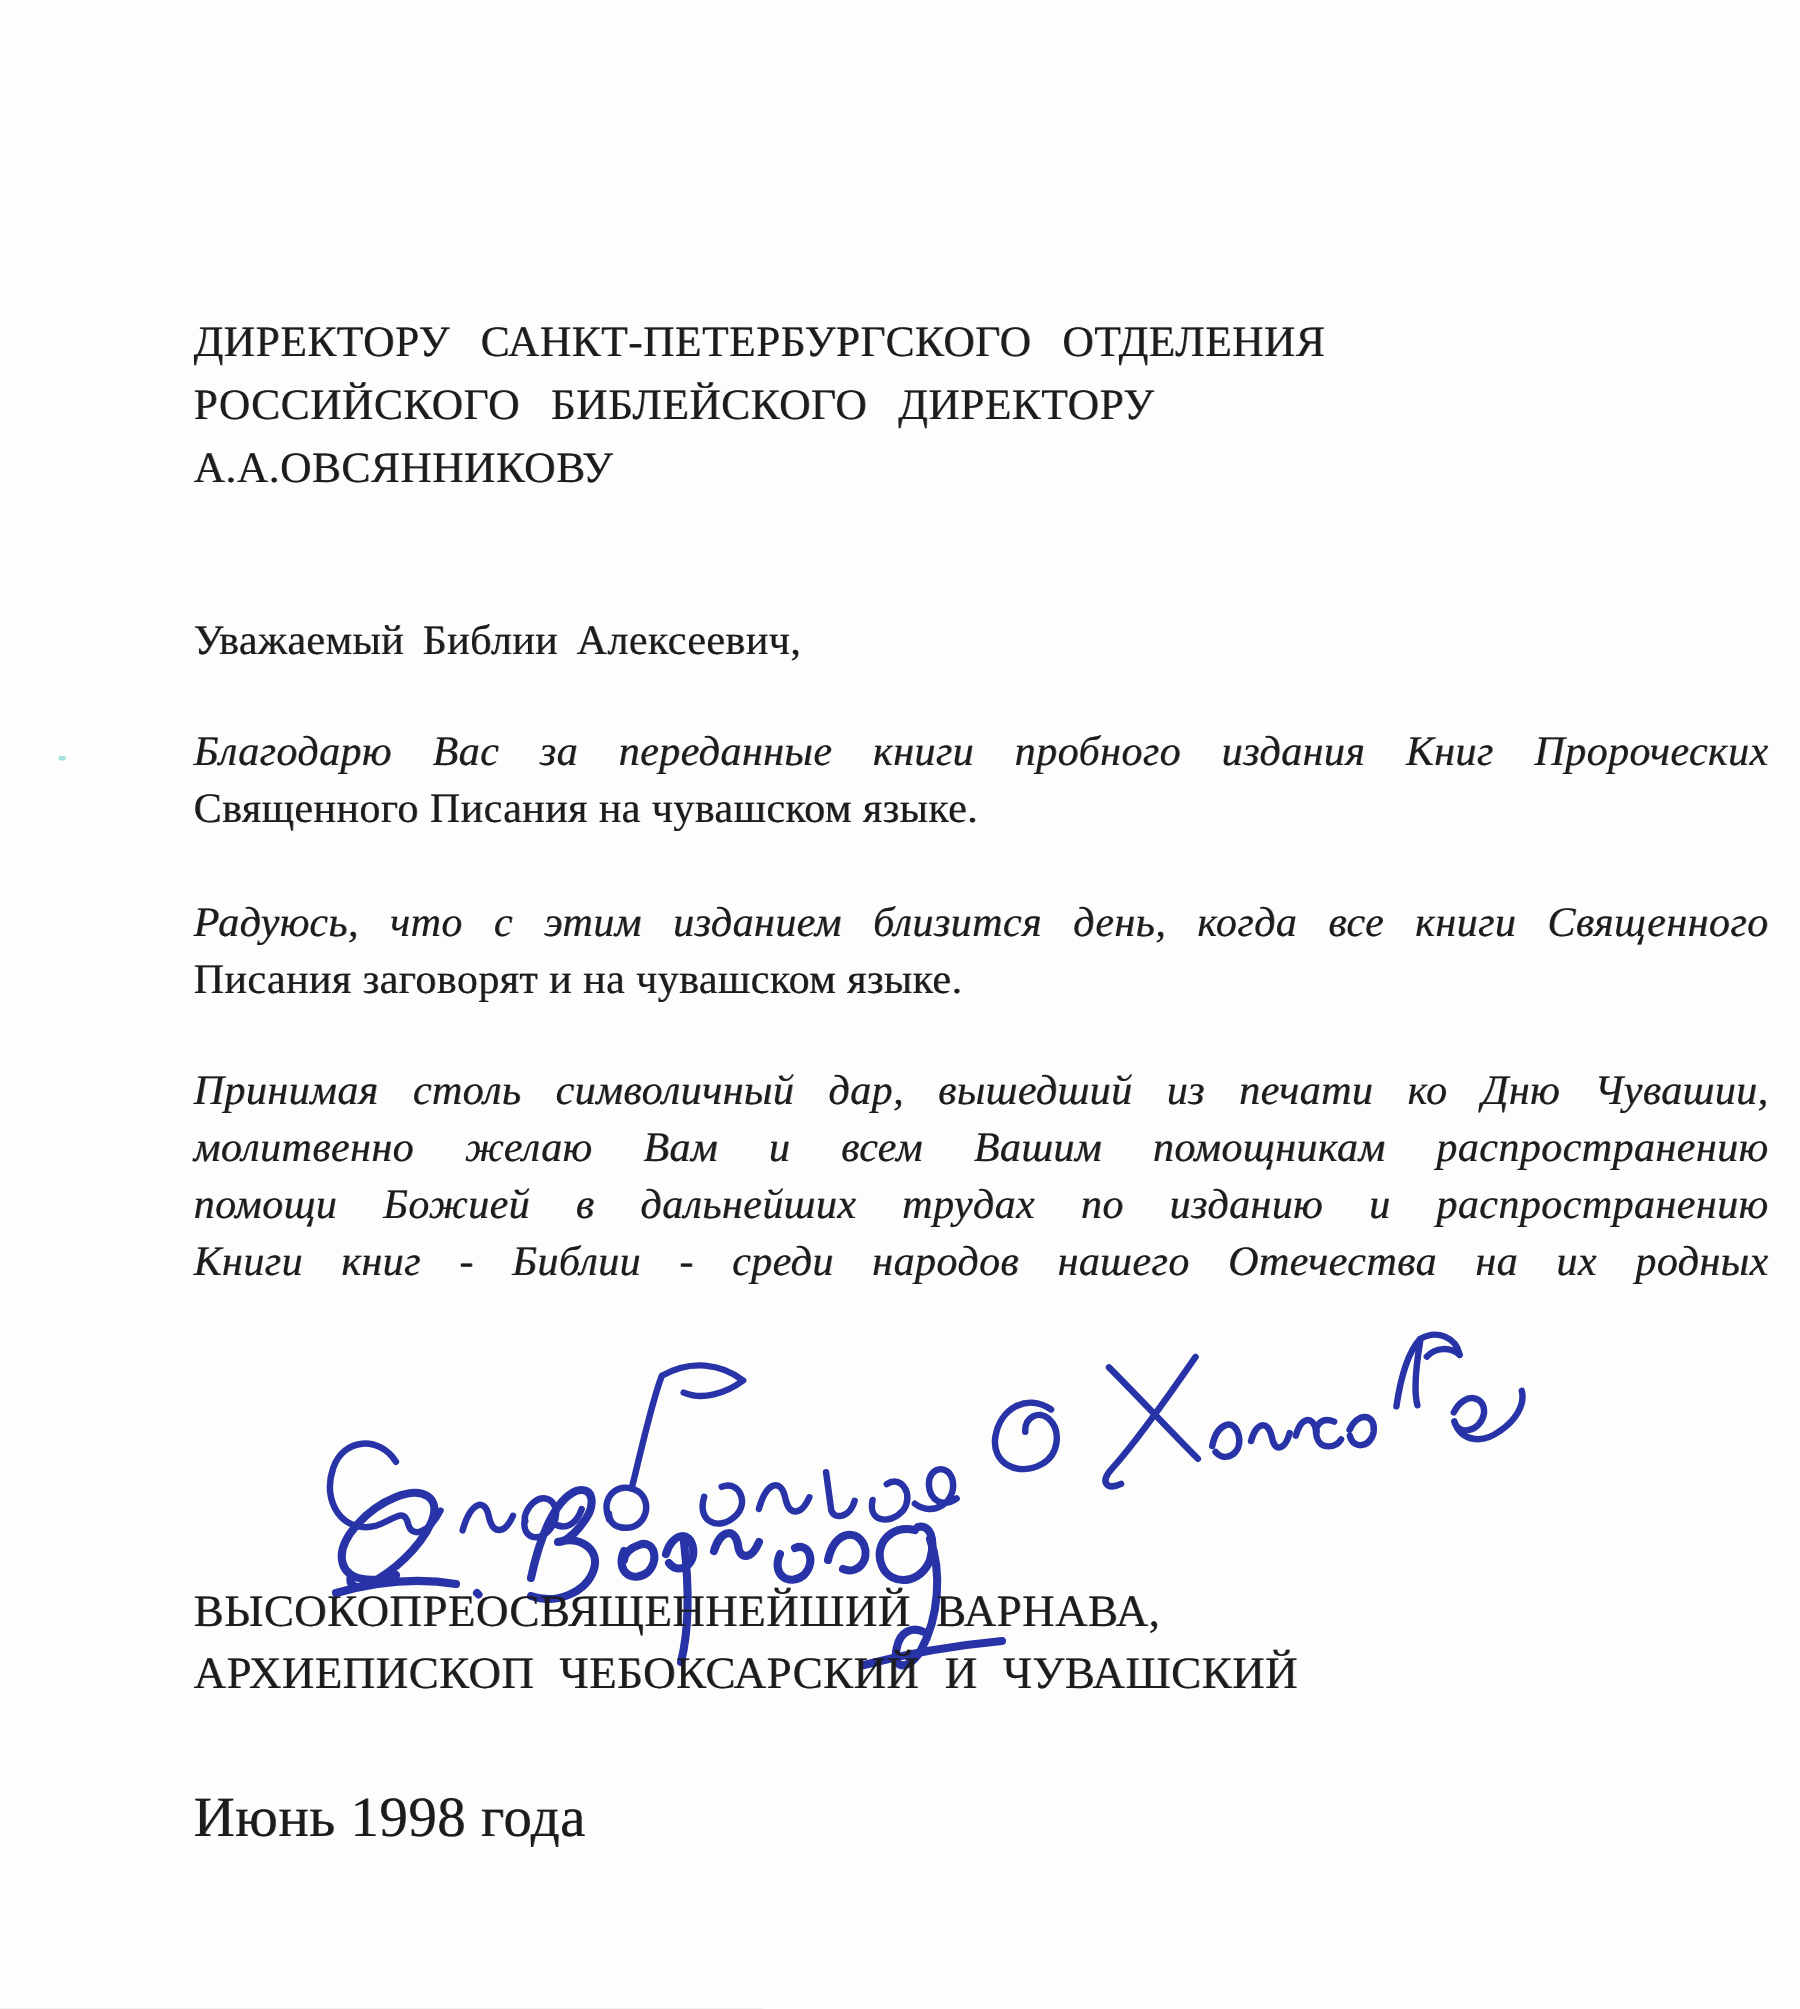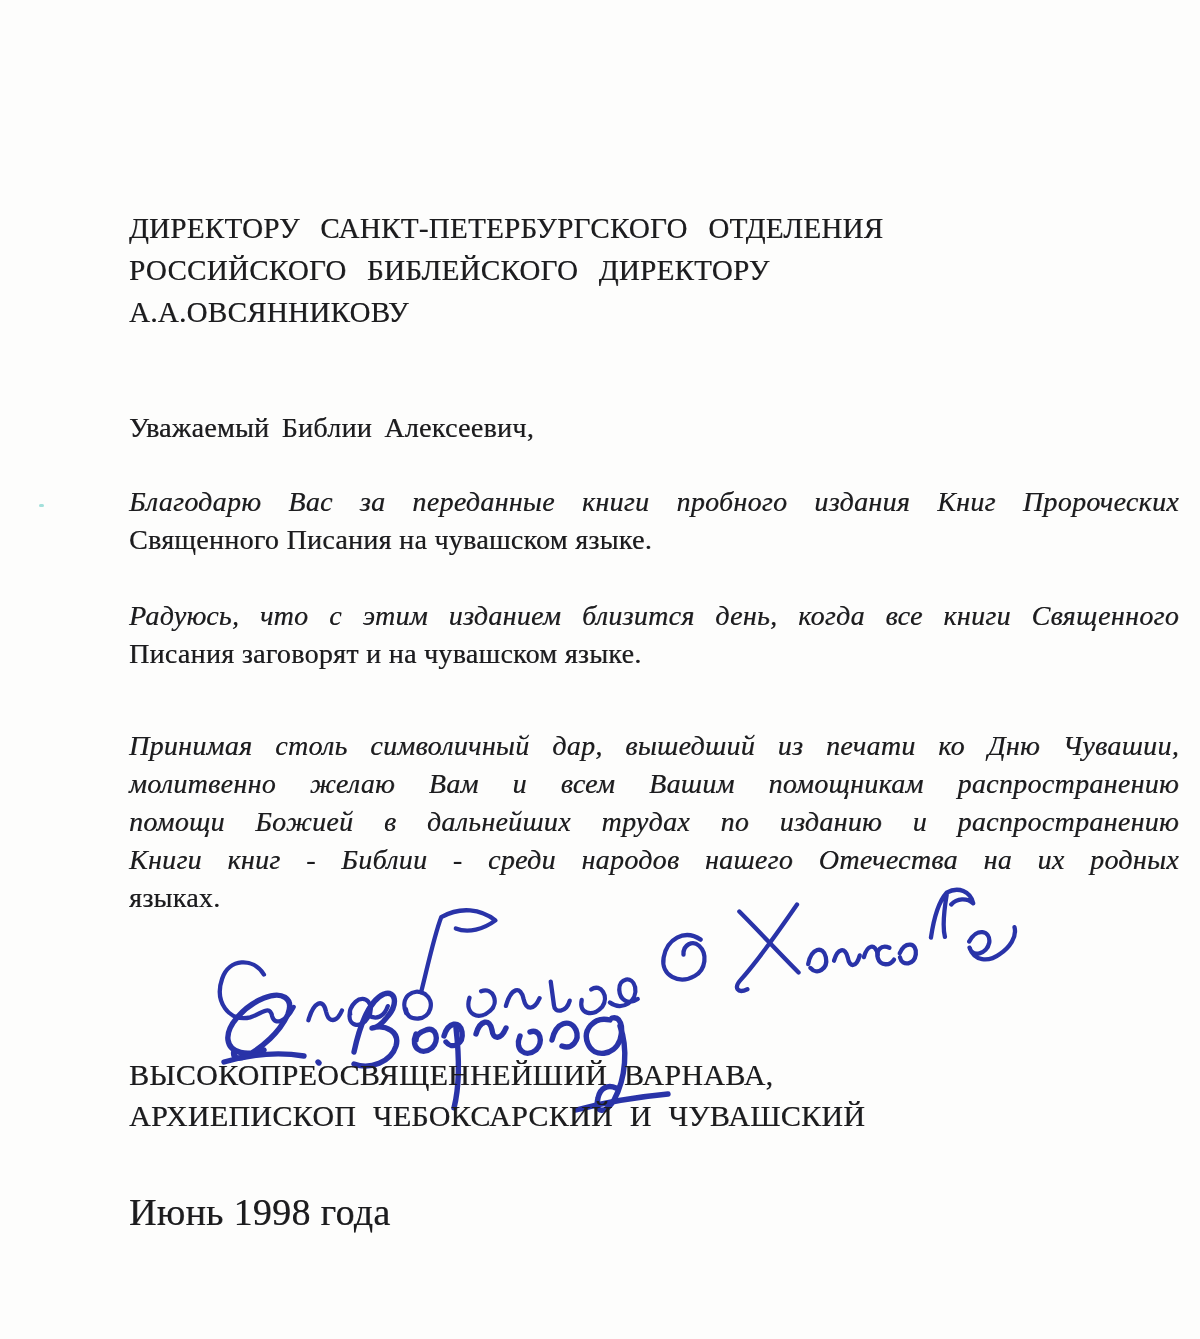--- a/index.html
+++ b/index.html
@@ -17,21 +17,21 @@
   
   .typed{
     text-shadow:0.45px 0.25px 0.4px rgba(25,25,28,0.6);
     letter-spacing:0.3px;
   }
   .recipient{top:207px;font-size:29px;line-height:42px;word-spacing:13px;}
   .salutation{top:409px;font-size:28px;line-height:38px;word-spacing:5px;}
   .para{font-size:28px;line-height:38px;}
   .p1{top:483px;}
   .p2{top:597px;}
-  .p3{top:727px;}
+  .p3{top:709px;}
   .para .just{
     white-space:normal;
     text-align:justify;
     text-align-last:justify;
     font-style:italic;
     -moz-text-align-last:justify;
   }
   .closing{top:1054px;font-size:30px;line-height:41px;word-spacing:9px;}
   .dateline{top:1192px;font-size:38px;line-height:40px;}
   .signature-svg{
@@ -67,21 +67,20 @@
   <div class="block para p2 typed">
     <div class="just">Радуюсь, что с этим изданием близится день, когда все книги Священного</div>
     <div class="line">Писания заговорят и на чувашском языке.</div>
   </div>
 
   <div class="block para p3 typed">
     <div class="just">Принимая столь символичный дар, вышедший из печати ко Дню Чувашии,</div>
     <div class="just">молитвенно желаю Вам и всем Вашим помощникам распространению</div>
     <div class="just">помощи Божией в дальнейших трудах по изданию и распространению</div>
     <div class="just">Книги книг - Библии - среди народов нашего Отечества на их родных</div>
-    <div class="line">языках.</div>
   </div>
 
   <svg class="signature-svg" viewBox="0 0 900 250" role="img" aria-label="С любовью о Христе, А. Варнава (собственноручная подпись)">
     <g stroke="#2933a8">
 
       <g transform="rotate(-3 450 80)" stroke-width="4.3">
 
         <path d="M 96 70 C 86 52 62 52 54 72 C 45 94 58 116 80 112 C 92 109 100 100 102 112 C 104 122 116 118 124 104"></path>
 
         <path d="M 138 118 C 144 100 154 96 156 110 C 158 122 166 122 172 110"></path>

